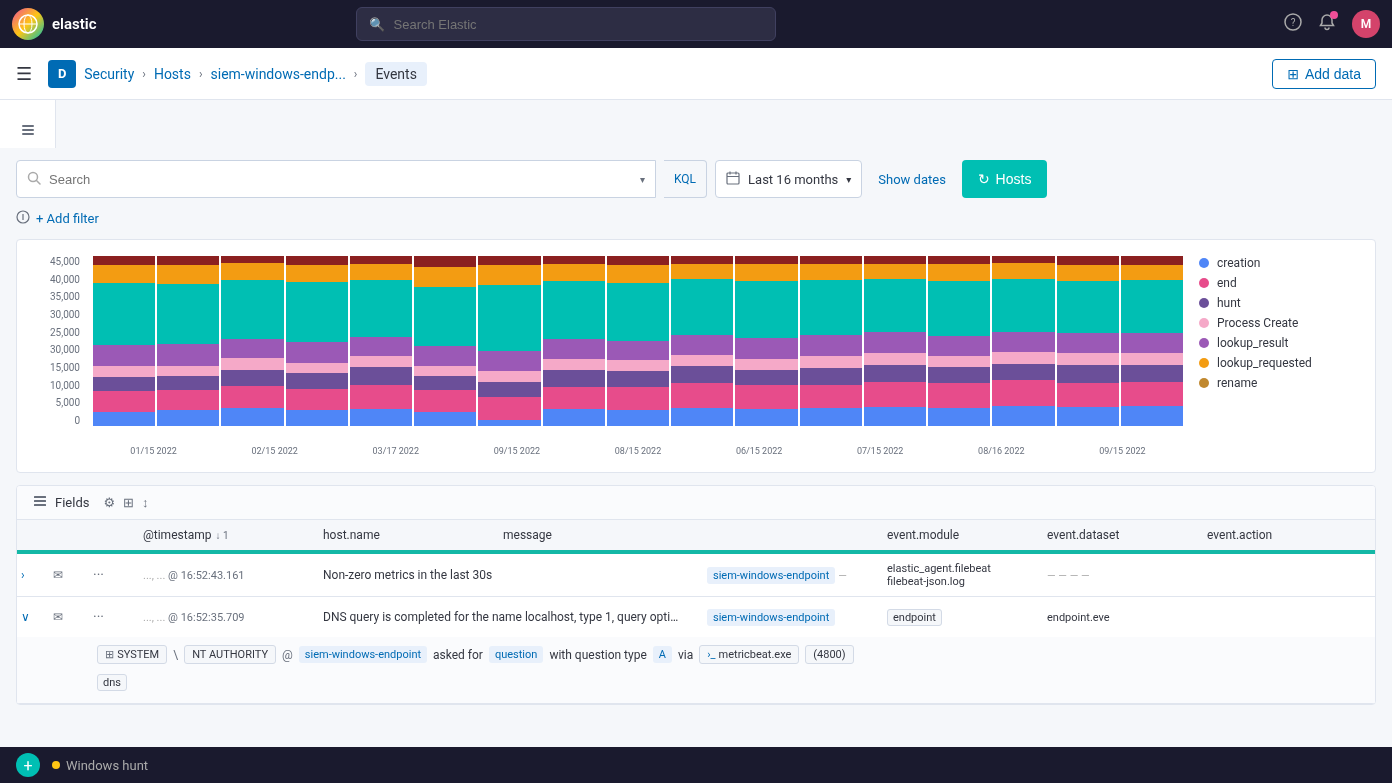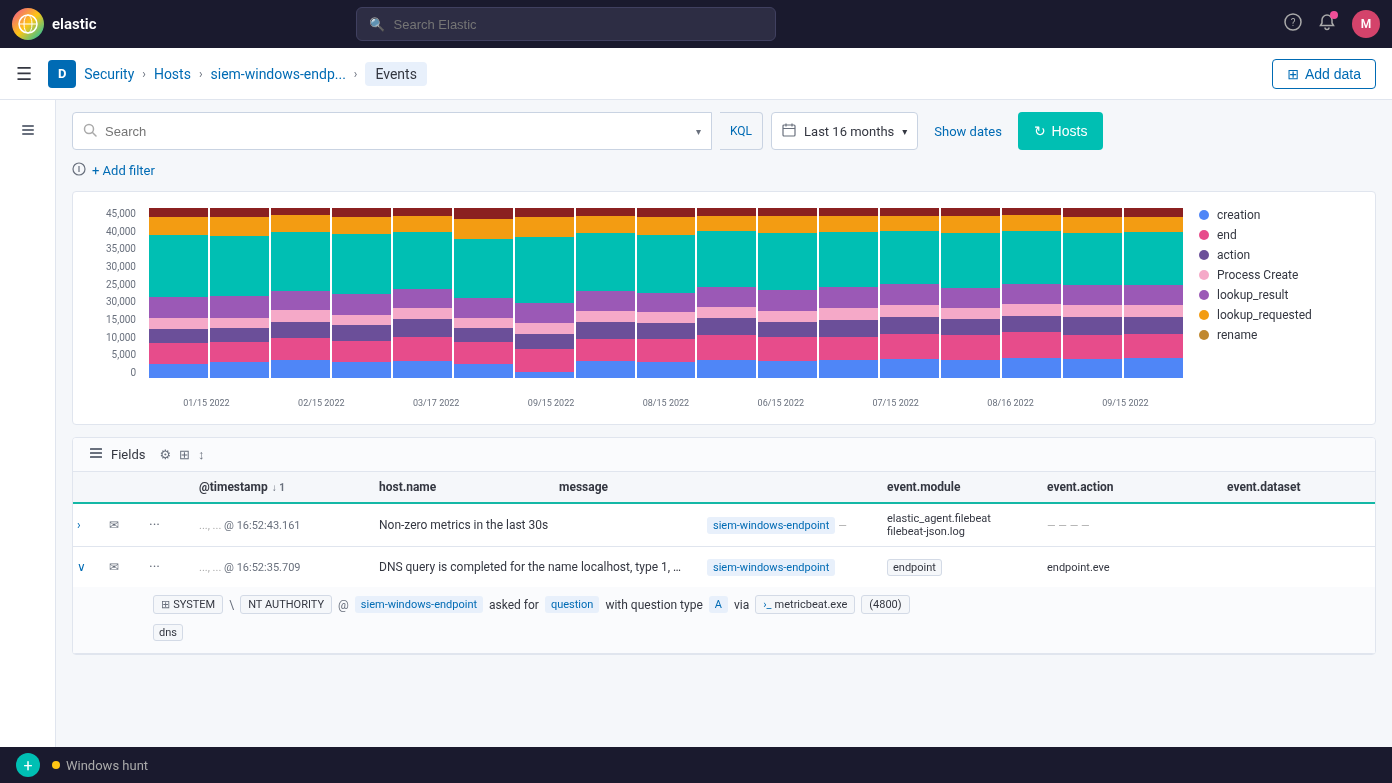--- a/index.html
+++ b/index.html
@@ -143,20 +143,21 @@
       padding: 6px 14px;
       border-radius: 4px;
       background: transparent;
     }
 
     
     .main-content {
       display: flex;
       height: calc(100vh - 100px);
       overflow: hidden;
+      flex-direction: column;
     }
     .sidebar-mini {
       width: 56px;
       background: #fff;
       border-right: 1px solid #e0e5ee;
       display: flex;
       flex-direction: column;
       align-items: center;
       padding-top: 12px;
       gap: 8px;
@@ -371,23 +372,23 @@
       align-items: center;
       gap: 8px;
       padding: 8px 16px;
       border-bottom: 1px solid #e0e5ee;
       background: #fafbfd;
     }
     .table-header-row {
       display: flex;
       align-items: center;
       background: #f5f7fa;
-      border-bottom: 2px solid #14b8a6;
+      border-bottom: 4px solid #14b8a6;
       font-size: 12px;
-      font-weight: 700;
+      font-weight: 400;
       color: #343741;
     }
     .th {
       padding: 8px 12px;
       display: flex;
       align-items: center;
       gap: 4px;
       cursor: pointer;
     }
     .th-expander { width: 32px; padding: 8px 4px; }
@@ -814,21 +815,21 @@
           <div class="legend-item">
       <div class="legend-dot" style="background:#4f86f7;"></div>
       <span>creation</span>
     </div>
           <div class="legend-item">
       <div class="legend-dot" style="background:#e74c8b;"></div>
       <span>end</span>
     </div>
           <div class="legend-item">
       <div class="legend-dot" style="background:#6b4f99;"></div>
-      <span>action</span>
+      <span>hunt</span>
     </div>
           <div class="legend-item">
       <div class="legend-dot" style="background:#f5a9c8;"></div>
       <span>Process Create</span>
     </div>
           <div class="legend-item">
       <div class="legend-dot" style="background:#9b59b6;"></div>
       <span>lookup_result</span>
     </div>
           <div class="legend-item">
@@ -868,25 +869,25 @@
         </div>
         <div class="th th-hostname">
           <span>host.name</span>
         </div>
         <div class="th th-message">
           <span>message</span>
         </div>
         <div class="th th-module">
           <span>event.module</span>
         </div>
+        <div class="th th-dataset">
+          <span>event.dataset</span>
+        </div>
         <div class="th th-action">
           <span>event.action</span>
-        </div>
-        <div class="th th-dataset">
-          <span>event.dataset</span>
         </div>
       </div>
 
       <div class="table-row-wrapper">
         <div class="table-row">
           <div class="td td-expander">›</div>
           <div class="td td-icon">✉</div>
           <div class="td td-actions" style="font-size:14px;color:#69707d;">···</div>
           <div class="td td-timestamp">
             <span style="color:#aaa;">..., ...</span>

